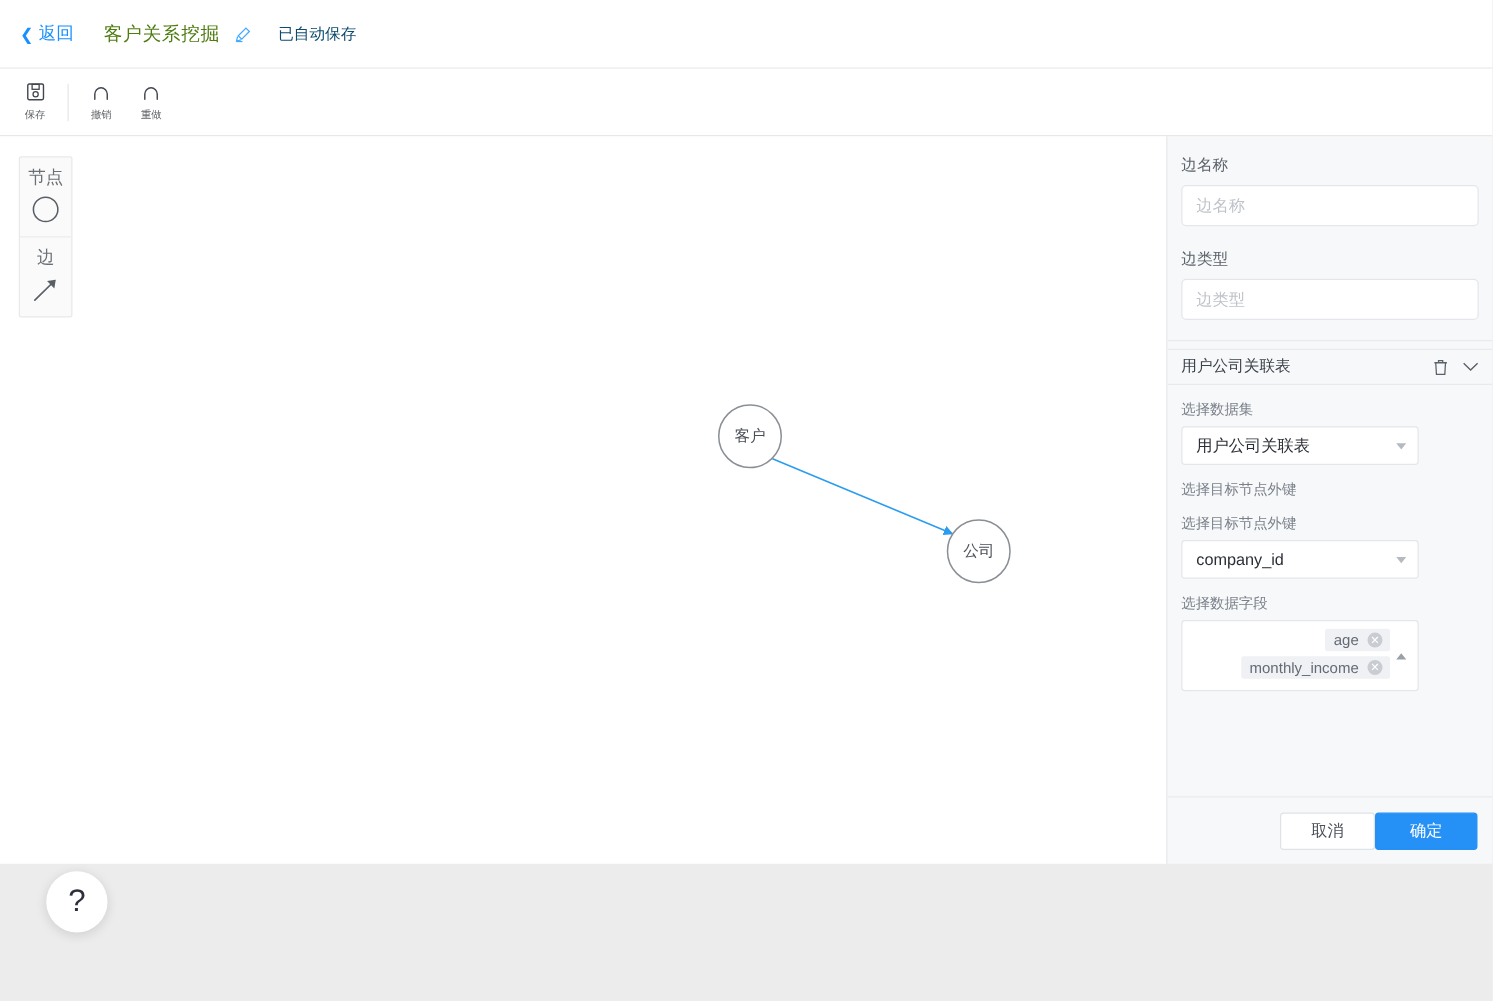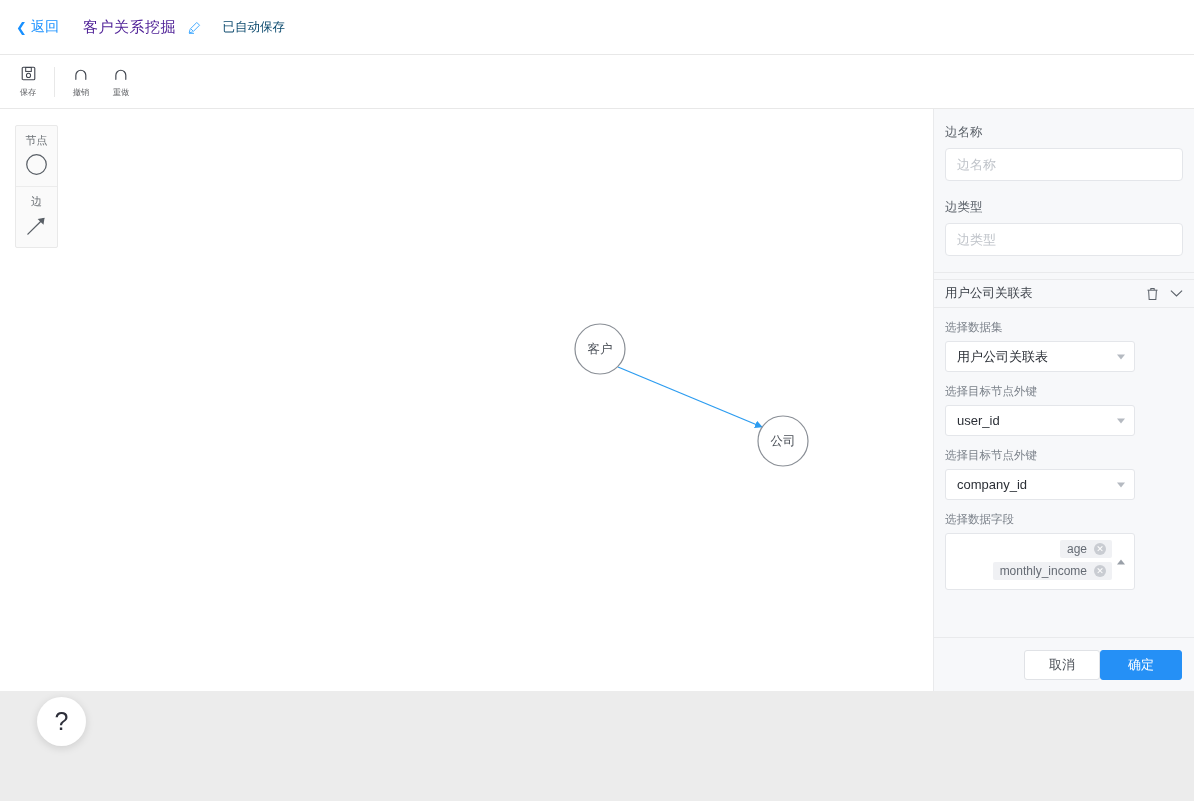--- a/index.html
+++ b/index.html
@@ -16,21 +16,21 @@
     position: absolute; left: 0; top: 0; width: 1194px; height: 55px;
     background: #ffffff; border-bottom: 1px solid #e8e8e8;
     display: flex; align-items: center;
   }
   .back-link {
     display: flex; align-items: center; gap: 4px;
     margin-left: 16px; color: #1890ff; font-size: 14px; cursor: pointer;
   }
   .back-chevron { font-size: 13px; line-height: 1; color: #1890ff; }
   .doc-title {
-    margin-left: 24px; font-size: 15px; color: #4c1d95; letter-spacing: .5px;
+    margin-left: 24px; font-size: 15px; color: #4d7c0f; letter-spacing: .5px;
   }
   .edit-pencil { margin-left: 7px; display: inline-flex; vertical-align: -2px; cursor: pointer; }
   .autosave { margin-left: 22px; font-size: 12.5px; color: #0c4a6e; }
 
   
   .toolbar {
     position: absolute; left: 0; top: 55px; width: 1194px; height: 54px;
     background: #ffffff; border-bottom: 1px solid #e8e8e8;
     display: flex; align-items: center;
   }
@@ -54,21 +54,21 @@
     transform: translate(-50%, -50%); pointer-events: none;
   }
 
   
   .palette {
     position: absolute; left: 15px; top: 16px; width: 43px;
     background: #fafafa; border: 1px solid #e9e9e9; border-radius: 2px;
   }
   .palette-sec { padding: 7px 0 10px 0; }
   .palette-sec + .palette-sec { border-top: 1px solid #ececec; }
-  .palette-title { font-size: 11px; color: #6b7075; text-align: center; margin-bottom: 5px; }
+  .palette-title { font-size: 14px; color: #6b7075; text-align: center; margin-bottom: 5px; }
   .palette-ico { display: flex; justify-content: center; cursor: grab; }
 
   
   .panel {
     position: absolute; left: 933px; top: 109px; width: 261px; height: 582px;
     background: #f7f8fa; border-left: 1px solid #e9eaec;
     display: flex; flex-direction: column;
   }
   .panel-body { flex: 1; overflow: hidden; }
   .panel-sec { padding: 15px 11px 3px 11px; }
@@ -279,24 +279,20 @@
         </div>
 
         <div style="padding:0 11px;">
           <div class="sub-label">选择数据集</div>
           <div class="select-box">
             <span>用户公司关联表</span>
             <span class="caret-down"></span>
           </div>
 
           <div class="sub-label">选择目标节点外键</div>
-          <div class="select-box">
-            <span>user_id</span>
-            <span class="caret-down"></span>
-          </div>
 
           <div class="sub-label">选择目标节点外键</div>
           <div class="select-box">
             <span>company_id</span>
             <span class="caret-down"></span>
           </div>
 
           <div class="sub-label">选择数据字段</div>
           <div class="multi-select">
             <span class="tag">

